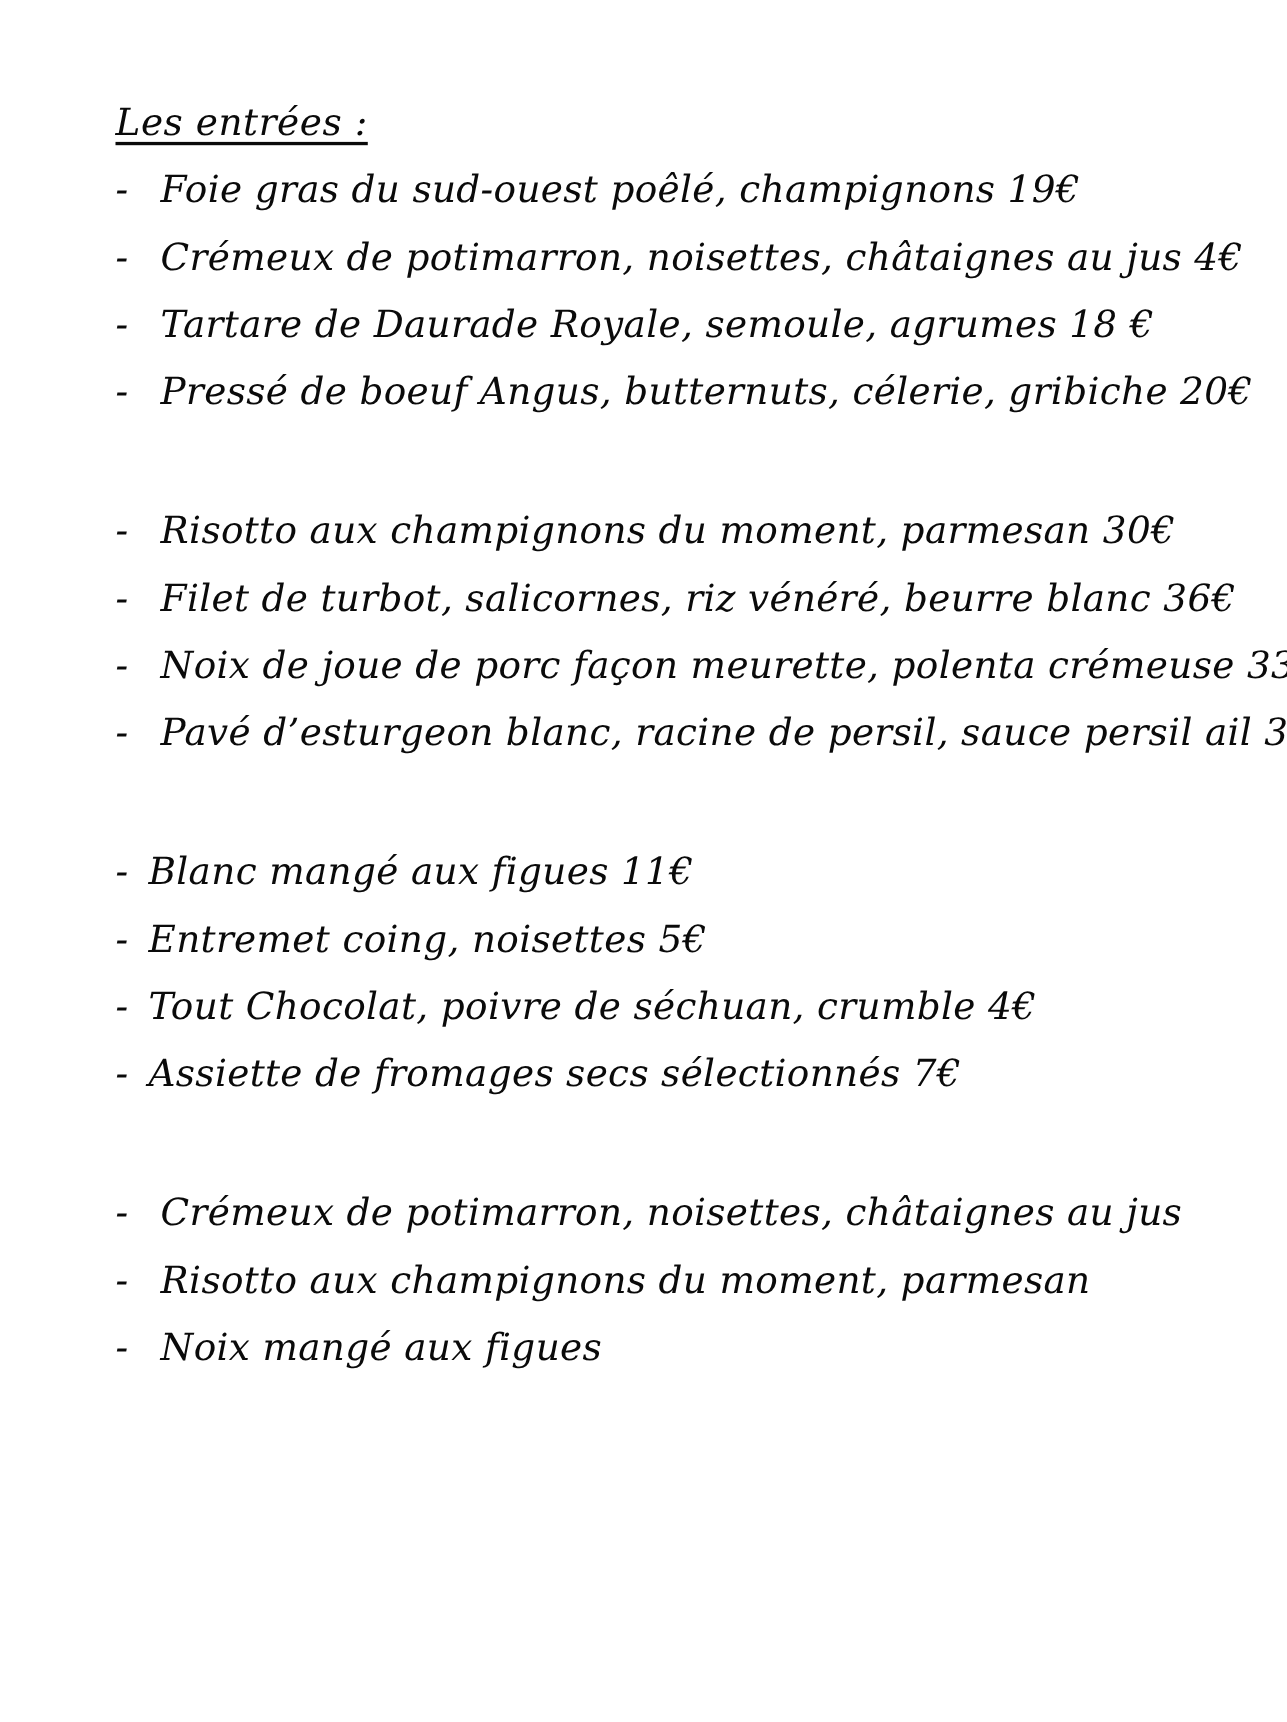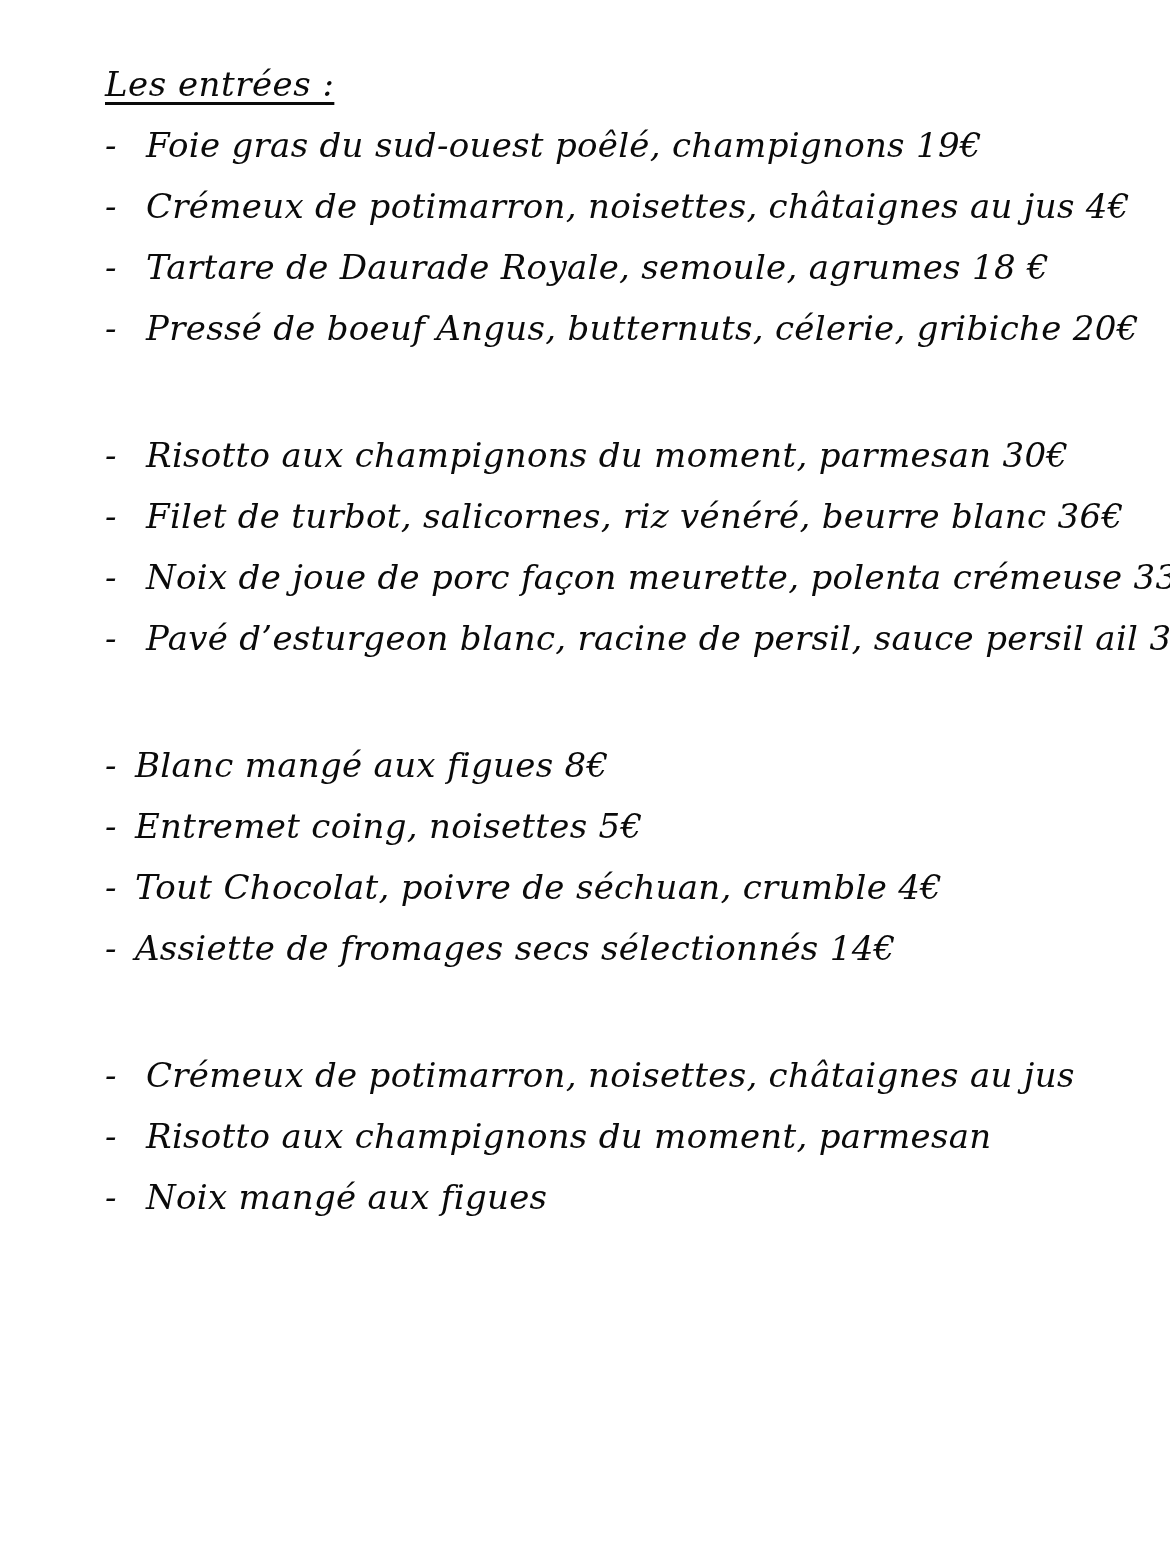--- a/index.html
+++ b/index.html
@@ -6,21 +6,21 @@
     margin: 0;
     padding: 0;
     background: #ffffff;
   }
   .page {
     position: relative;
     width: 1170px;
     height: 1565px;
     background: #ffffff;
     box-sizing: border-box;
-    padding: 54px 55px 0 105px;
+    padding: 82px 55px 0 105px;
     font-family: "DejaVu Serif", serif;
     font-style: italic;
     color: #0a0a0a;
     font-size: 34px;
     overflow: hidden;
   }
   .menu-section {
     margin: 0 0 66px 0;
   }
   .section-title {
@@ -100,33 +100,33 @@
         <span class="dash">-</span>
         <span class="item-text">Pavé d’esturgeon blanc, racine de persil, sauce persil ail 35€</span>
       </li>
     </ul>
   </section>
 
   <section class="menu-section tight">
     <ul class="items">
       <li class="menu-item">
         <span class="dash">-</span>
-        <span class="item-text">Blanc mangé aux figues 8€</span>
+        <span class="item-text">Blanc mangé aux figues 11€</span>
       </li>
       <li class="menu-item">
         <span class="dash">-</span>
         <span class="item-text">Entremet coing, noisettes 5€</span>
       </li>
       <li class="menu-item">
         <span class="dash">-</span>
         <span class="item-text">Tout Chocolat, poivre de séchuan, crumble  4€</span>
       </li>
       <li class="menu-item">
         <span class="dash">-</span>
-        <span class="item-text">Assiette de fromages secs sélectionnés 14€</span>
+        <span class="item-text">Assiette de fromages secs sélectionnés 7€</span>
       </li>
     </ul>
   </section>
 
   <section class="menu-section">
     <ul class="items">
       <li class="menu-item">
         <span class="dash">-</span>
         <span class="item-text">Crémeux de potimarron, noisettes, châtaignes au jus</span>
       </li>

